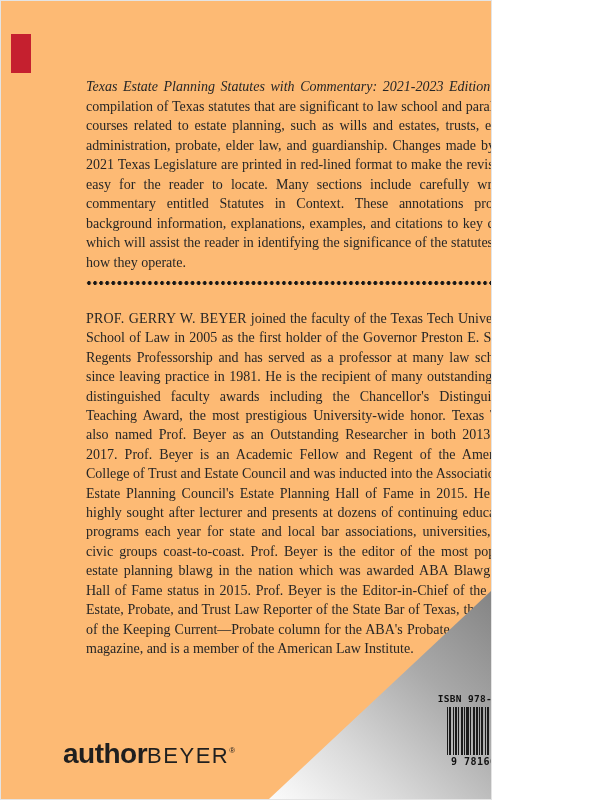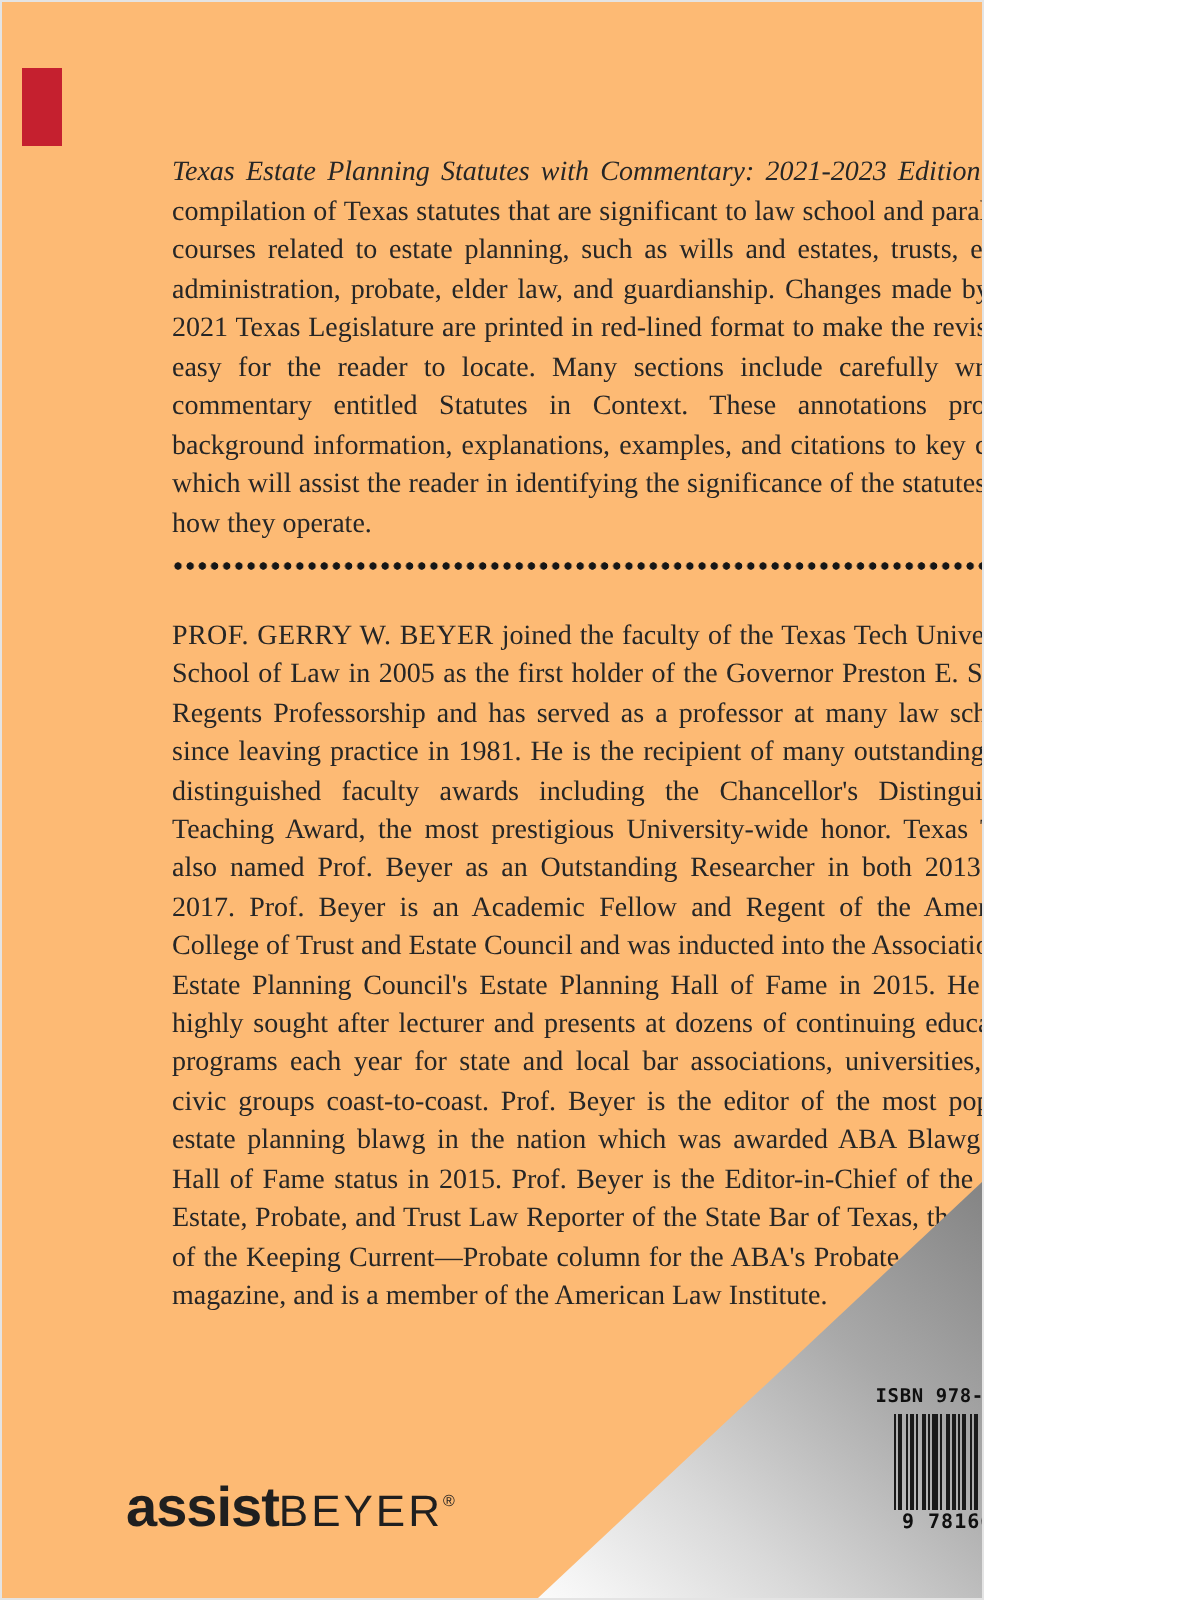--- a/index.html
+++ b/index.html
@@ -181,15 +181,15 @@
     <div class="ean">9 781665 531870</div>
   </div>
 
   <div class="stripes">
     <span></span>
     <span></span>
     <span></span>
     <span></span>
   </div>
 
-  <div class="logo"><span class="logo-a">assist</span><span class="logo-h">BEYER</span><span class="logo-r">®</span></div>
+  <div class="logo"><span class="logo-a">author</span><span class="logo-h">BEYER</span><span class="logo-r">®</span></div>
 
 </div>
 
 </body></html>

